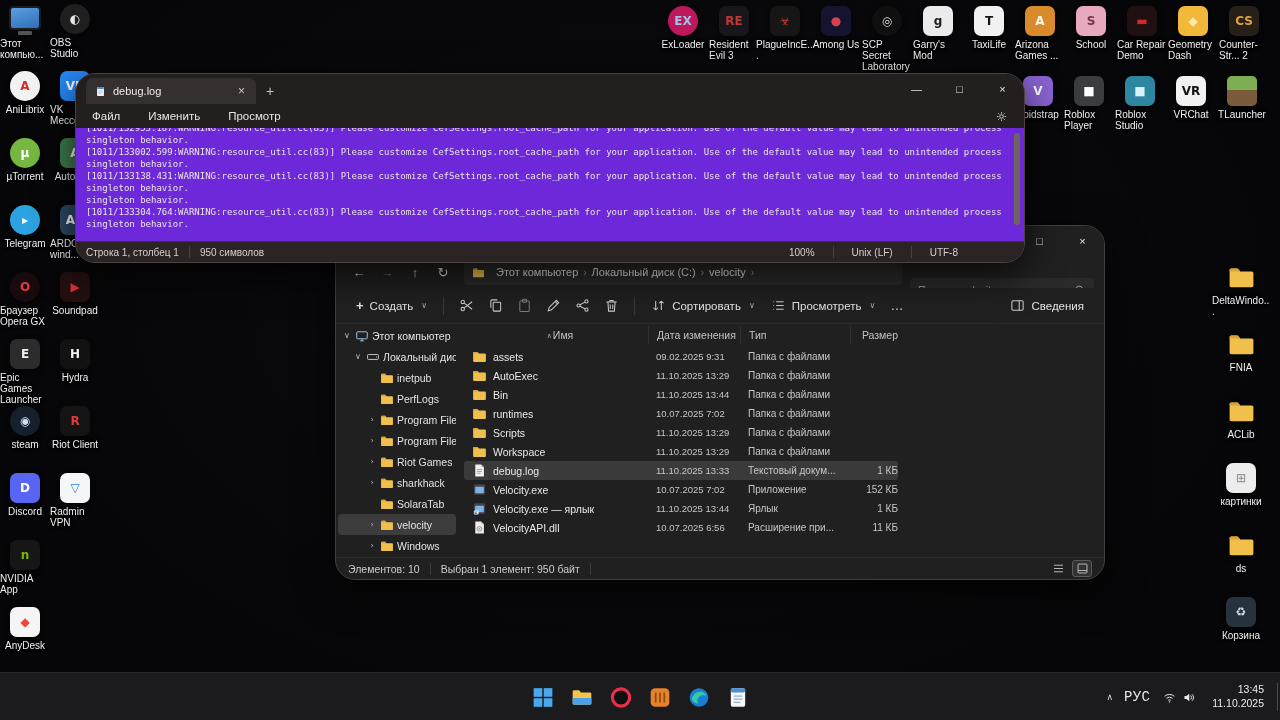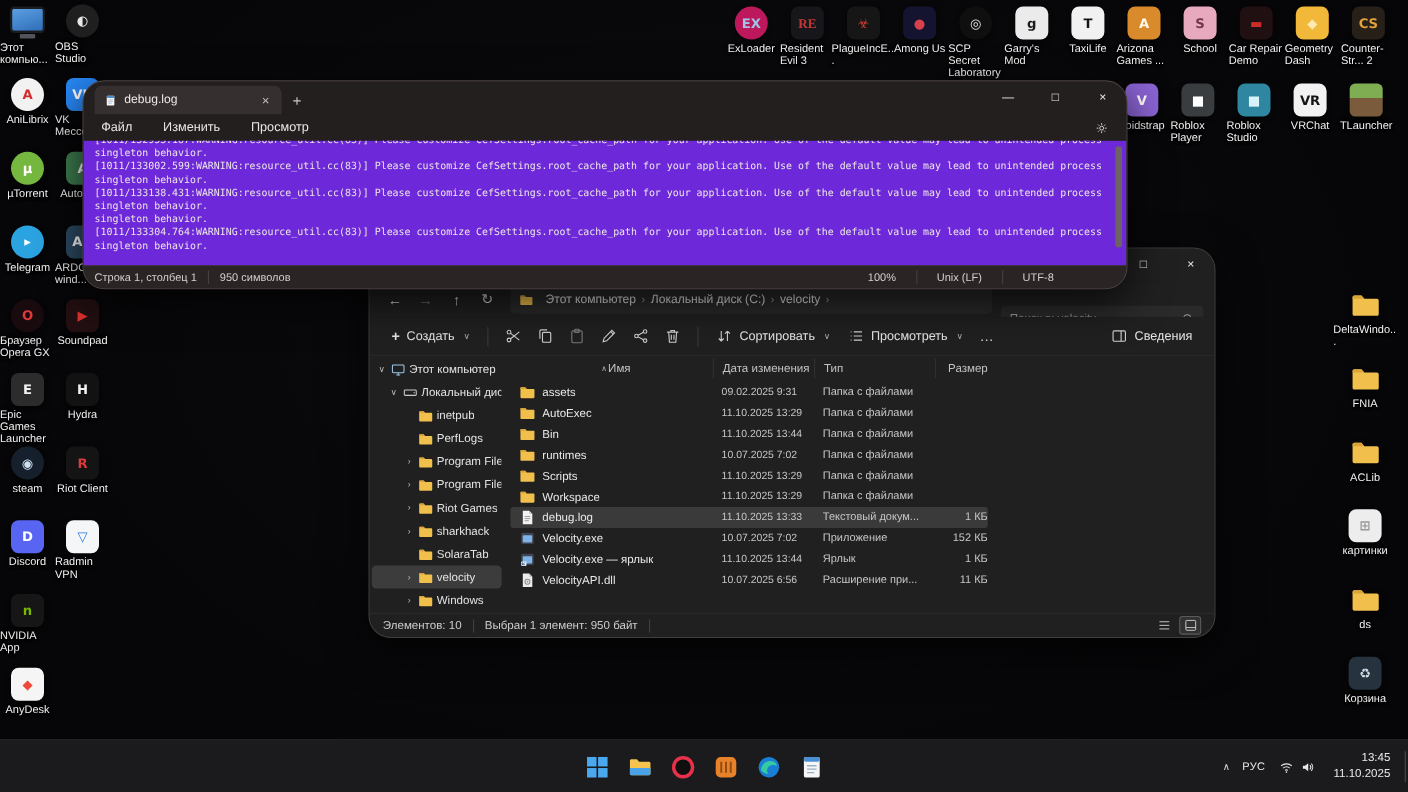--- a/index.html
+++ b/index.html
@@ -129,21 +129,21 @@
   .ex-vbtn svg{width:13px;height:13px;stroke:#c8c8c8;fill:none;stroke-width:1.1;}
   .ex-vbtn.active{border:1px solid #5a5a5a;background:#323232;}
 
   
   .taskbar{position:absolute;left:0;right:0;bottom:0;height:48px;background:rgba(28,28,31,0.97);border-top:1px solid rgba(255,255,255,0.06);z-index:30;}
   .tb-center{position:absolute;left:50%;top:0;transform:translateX(-50%);height:48px;display:flex;align-items:center;gap:5px;}
   .tb-btn{width:34px;height:34px;border-radius:6px;display:flex;align-items:center;justify-content:center;}
   .tb-btn svg{width:23px;height:23px;}
   .tb-tray{position:absolute;right:4px;top:0;height:48px;display:flex;align-items:center;gap:9px;padding-right:8px;color:#eaeaea;}
   .tray-chev{font-size:9px;color:#dddddd;padding:4px 2px;}
-  .tray-lang{font-size:10px;letter-spacing:.3px;}
+  .tray-lang{font-size:14px;letter-spacing:.3px;font-family:Liberation Mono, monospace;}
   .tray-icons{display:flex;align-items:center;gap:6px;padding:5px 4px;border-radius:4px;color:#e8e8e8;}
   .tray-icons svg{width:13px;height:13px;stroke:#e8e8e8;}
   .tray-clock{text-align:right;font-size:10.5px;line-height:1.3;padding:2px 4px;border-radius:4px;}
   .tb-desk{position:absolute;right:0;top:10px;width:3px;height:28px;border-left:1px solid #4a4a4a;}
 </style>
 </head>
 <body>
 
 <div class="drow" id="row-top">
 
@@ -151,21 +151,21 @@
       <span class="dicon-img circle" style="background: #be185d;">
 
         <b class="glyph" style="color: rgb(159, 194, 232);">EX</b>
       </span>
       <span class="dicon-label">ExLoader</span>
     </div>
 
     <div class="dcell">
       <span class="dicon-img rsq" style="background: rgb(23, 23, 27);">
 
-        <b class="glyph" style="color: rgb(194, 54, 54); font-family: Liberation Serif, serif;">RE</b>
+        <b class="glyph" style="color: rgb(194, 54, 54);">RE</b>
       </span>
       <span class="dicon-label">Resident Evil 3</span>
     </div>
 
     <div class="dcell">
       <span class="dicon-img rsq" style="background: rgb(22, 22, 22);">
 
         <b class="glyph" style="color: rgb(210, 58, 46);">☣</b>
       </span>
       <span class="dicon-label">PlagueIncE...</span>

